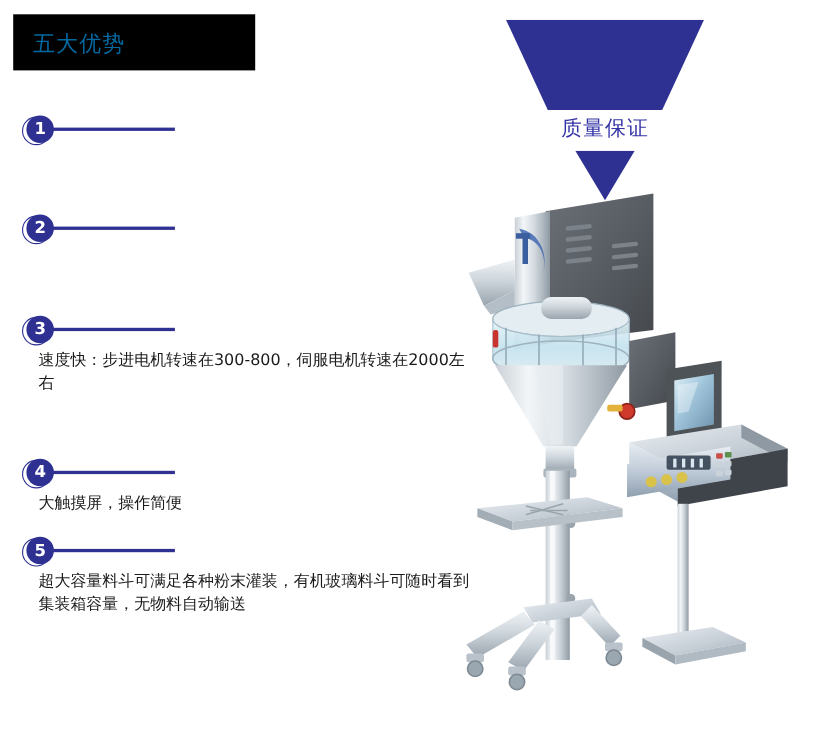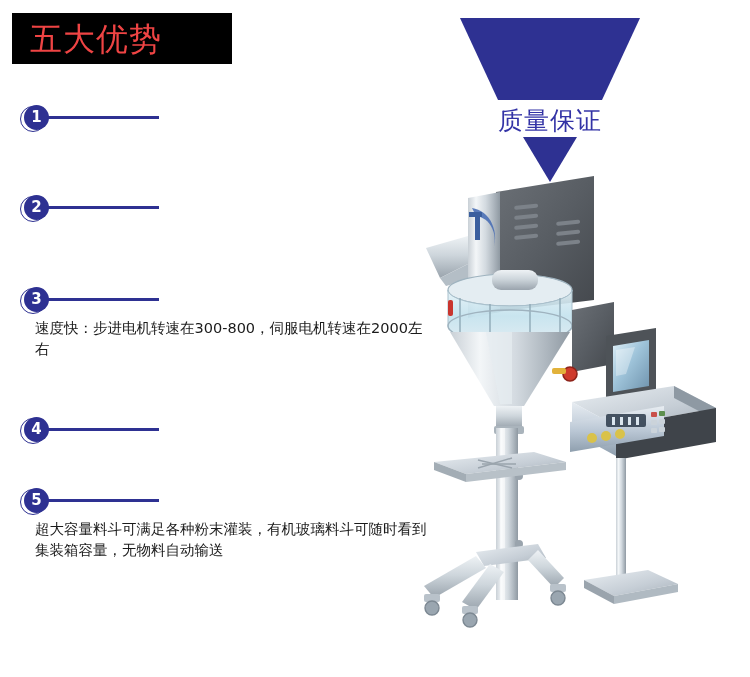--- a/index.html
+++ b/index.html
@@ -22,22 +22,22 @@
     top: 13px;
     width: 220px;
     height: 51px;
     background: #000000;
   }
   #title-banner .title-text {
     position: absolute;
     left: 18px;
     top: 50%;
     transform: translateY(-50%);
-    color: #ef4444;
-    font-size: 32px;
+    color: #0369a1;
+    font-size: 20px;
     line-height: 1;
     letter-spacing: 1px;
     font-family: "DejaVu Sans", "Liberation Sans", sans-serif;
     white-space: nowrap;
   }
 
   
   #advantages {
     position: absolute;
     left: 0;
@@ -134,21 +134,21 @@
     width: 200px;
     height: 45px;
   }
   #funnel .funnel-label {
     position: absolute;
     left: 0;
     top: 94px;
     width: 200px;
     text-align: center;
     color: #3333a6;
-    font-size: 25px;
+    font-size: 19px;
     letter-spacing: 1px;
     font-family: "DejaVu Sans", "Liberation Sans", sans-serif;
   }
 
   
   #machine-photo {
     position: absolute;
     left: 420px;
     top: 160px;
     width: 330px;
@@ -196,20 +196,21 @@
   </div>
 
   <div class="advantage" id="adv-4">
     <div class="adv-head">
       <div class="badge">
         <span class="ring"></span>
         <span class="disc">4</span>
       </div>
       <div class="rule"></div>
     </div>
+    <div class="adv-body">大触摸屏，操作简便</div>
   </div>
 
   <div class="advantage" id="adv-5">
     <div class="adv-head">
       <div class="badge">
         <span class="ring"></span>
         <span class="disc">5</span>
       </div>
       <div class="rule"></div>
     </div>

